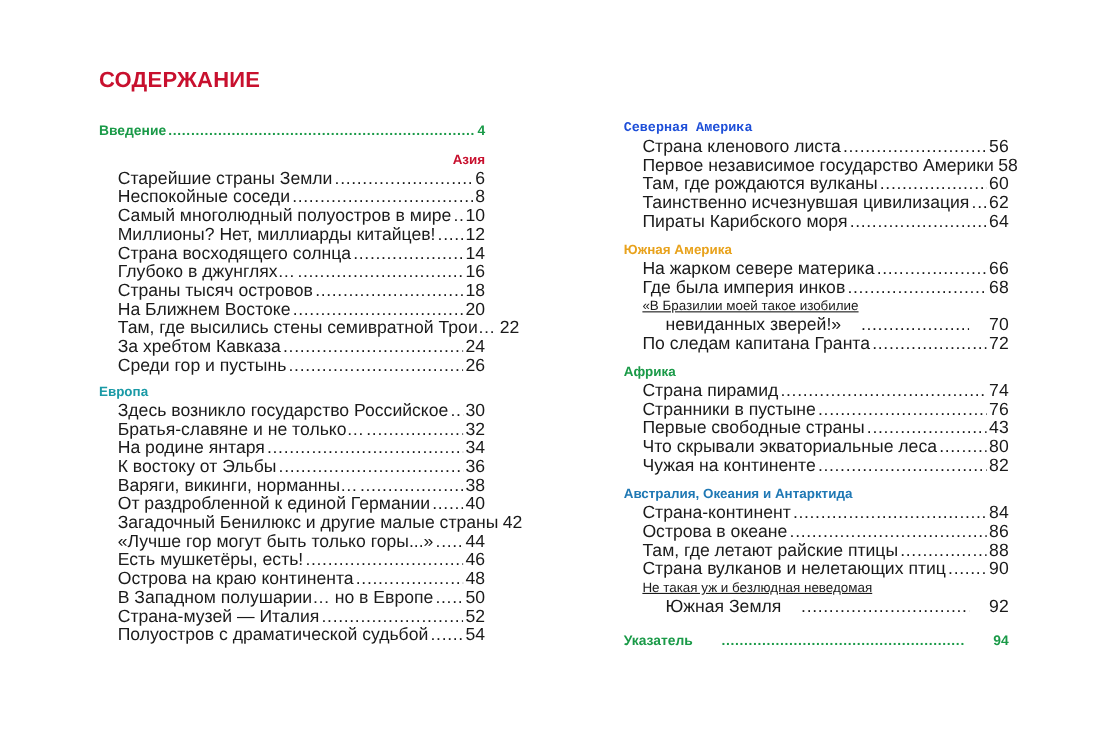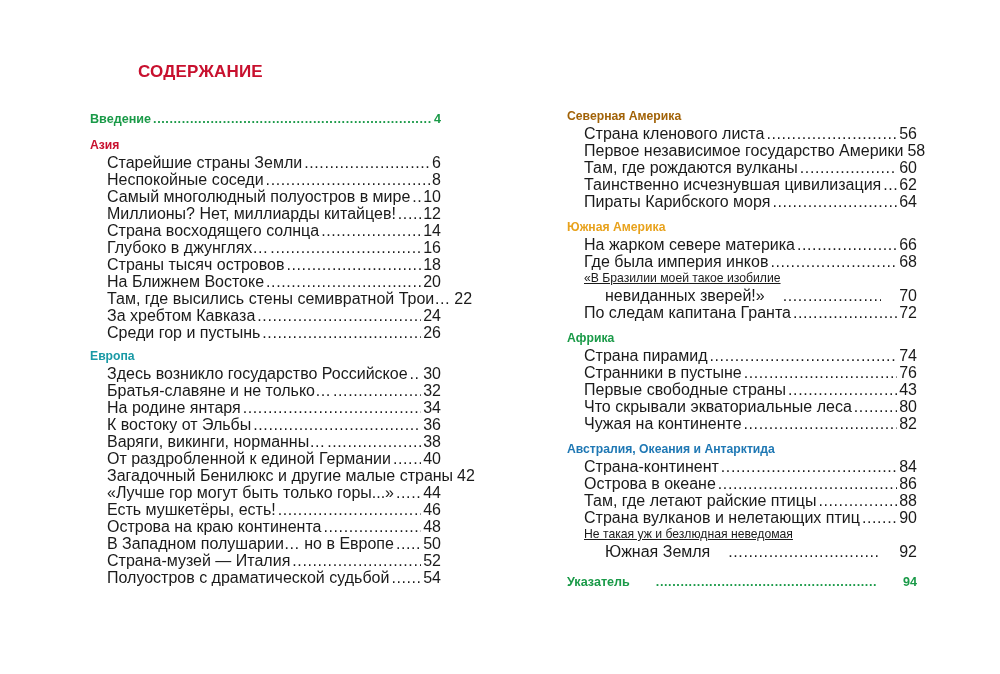--- a/index.html
+++ b/index.html
@@ -1,22 +1,22 @@
 <!DOCTYPE html>
 <html><head>
 <meta charset="utf-8">
 <style>
   html, body { margin: 0; padding: 0; }
   body {
     width: 1000px; height: 674px; background: #ffffff; position: relative; overflow: hidden;
     font-family: "Liberation Sans", sans-serif; color: #1a1a1a;
   }
   .page-title {
-    position: absolute; left: 90px; top: 62px; font-size: 17px; font-weight: bold;
-    color: #c8102e; letter-spacing: 0.2px; margin-left: 48px;
+    position: absolute; left: 90px; top: 62px; font-size: 20px; font-weight: bold;
+    color: #c8102e; letter-spacing: 0.2px;
   }
   .col { position: absolute; }
   .col-left { left: 90px; top: 108px; width: 351px; }
   .col-right { left: 567px; top: 108px; width: 350px; }
   .row { display: flex; align-items: baseline; height: 17px; line-height: 17px; font-size: 16px; white-space: nowrap; }
   .row .title { flex: 0 0 auto; }
   .row .dots { flex: 1 1 auto; overflow: hidden; margin: 0 2px; }
   .row .dots::before {
     content: "........................................................................................................................................................................";
     letter-spacing: 0.6px;
@@ -36,21 +36,21 @@
 
 <div class="page-title">СОДЕРЖАНИЕ</div>
 
 <div class="col col-left">
   <div class="row big-row" style="color:#1a9a48; margin-top:1px;">
     <span class="title">Введение</span>
     <span class="dots"></span>
     <span class="page">4</span>
   </div>
 
-  <div class="section-head" style="color:#c8102e; margin-top:8px;">Азия</div>
+  <div class="section-head" style="color:#c8102e; margin-top:8px;text-align:right;">Азия</div>
   <div id="asia-list">
       <div class="row entry">
         <span class="title">Старейшие страны Земли</span>
         <span class="dots"></span>
         <span class="page">6</span>
       </div>
       <div class="row entry">
         <span class="title">Неспокойные соседи</span>
         <span class="dots"></span>
         <span class="page">8</span>
@@ -166,21 +166,21 @@
       </div>
       <div class="row entry">
         <span class="title">Полуостров с драматической судьбой</span>
         <span class="dots"></span>
         <span class="page">54</span>
       </div>
     </div>
 </div>
 
 <div class="col col-right">
-  <div class="section-head first" style="color:#a16207;">Северная Америка</div>
+  <div class="section-head first" style="color:#1d4ed8;font-family:Liberation Mono, monospace;">Северная Америка</div>
   <div id="north_america-list">
       <div class="row entry">
         <span class="title">Страна кленового листа</span>
         <span class="dots"></span>
         <span class="page">56</span>
       </div>
       <div class="row entry">
         <span class="title">Первое независимое государство Америки</span>
         <span class="dots"></span>
         <span class="page">58</span>

